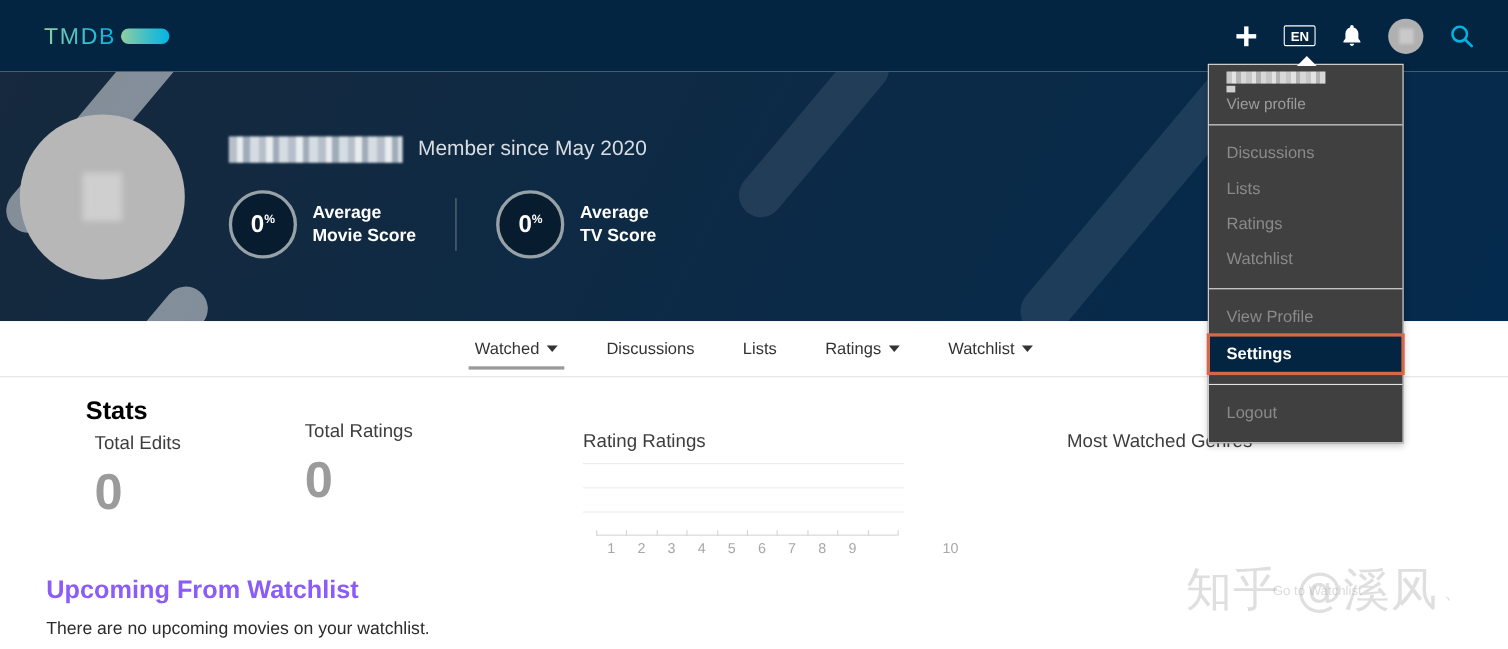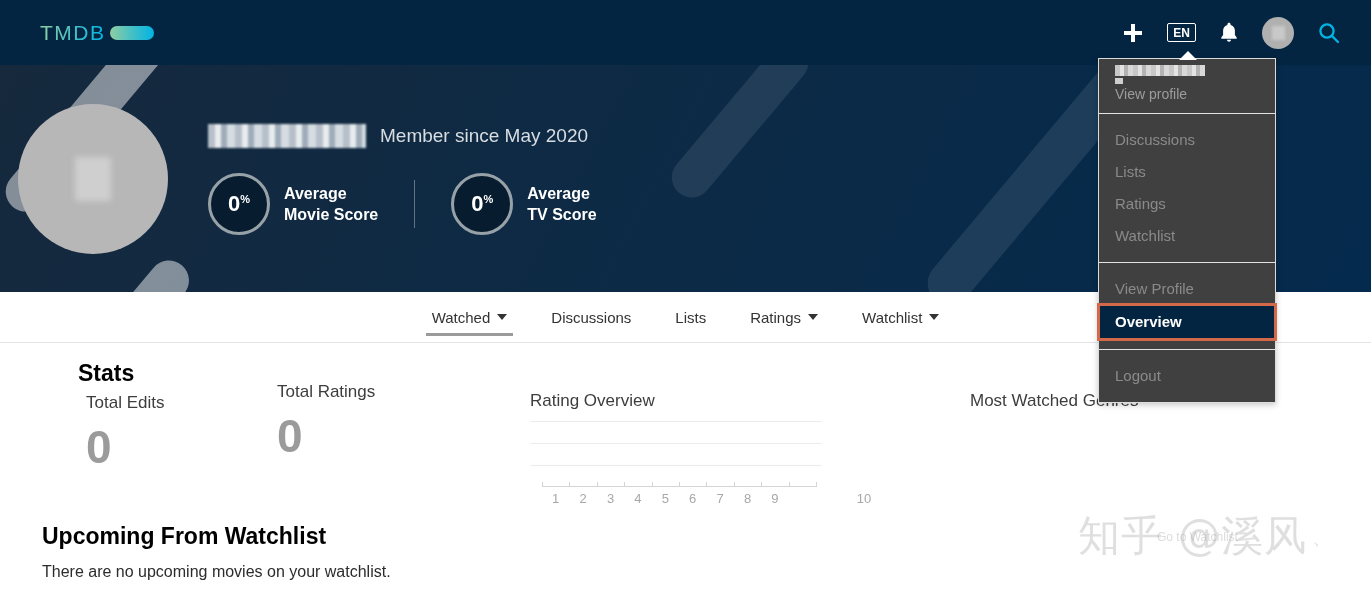--- a/index.html
+++ b/index.html
@@ -228,21 +228,21 @@
     position: absolute; transform: translateX(-50%);
     font-size: 13px; color: #a8a8a8;
   }
 
   .genres-block { position: absolute; left: 970px; top: 48px; width: 360px; }
   .genres-title { font-size: 17px; color: #3d3d3d; margin-bottom: 10px; }
   .genres-empty { font-size: 16px; color: #2c2c2c; line-height: 22px; }
 
   .upcoming-title {
     position: absolute; left: 42px; top: 180px;
-    font-size: 23px; font-weight: bold; color: #000000;
+    font-size: 23px; font-weight: bold; color: #8b5cf6;
   }
   .upcoming-empty {
     position: absolute; left: 42px; top: 220px;
     font-size: 16px; color: #2c2c2c;
   }
 
   
   .watermark {
     position: absolute; left: 1078px; top: 508px;
     font-size: 42px; color: rgba(150,150,150,0.30);
@@ -307,21 +307,21 @@
     <div class="dd-divider"></div>
     <div class="dd-section">
       <a class="dd-item">Discussions</a>
       <a class="dd-item">Lists</a>
       <a class="dd-item">Ratings</a>
       <a class="dd-item">Watchlist</a>
     </div>
     <div class="dd-divider"></div>
     <div class="dd-section">
       <a class="dd-item">View Profile</a>
-      <a class="dd-item active">Overview</a>
+      <a class="dd-item active">Settings</a>
     </div>
     <div class="dd-divider"></div>
     <div class="dd-section">
       <a class="dd-item">Logout</a>
     </div>
   </div>
 
   <div class="hero">
     <div class="stripe s1 bright"></div>
     <div class="stripe s2"></div>
@@ -393,21 +393,21 @@
       <div class="stat-label">Total Edits</div>
       <div class="stat-value">0</div>
     </div>
 
     <div class="col col-ratings">
       <div class="stat-label">Total Ratings</div>
       <div class="stat-value">0</div>
     </div>
 
     <div class="chart-block">
-      <div class="chart-title">Rating Overview</div>
+      <div class="chart-title">Rating Ratings</div>
       <div class="chart-area">
         <div class="gridline" style="top:0px;"></div>
         <div class="gridline" style="top:22px;"></div>
         <div class="gridline" style="top:44px;"></div>
         <div class="axis-line"></div>
         <div id="ticks">
             <div class="tick" style="left: 12px;"></div>
             <div class="tick" style="left: 39.4px;"></div>
             <div class="tick" style="left: 66.8px;"></div>
             <div class="tick" style="left: 94.2px;"></div>

